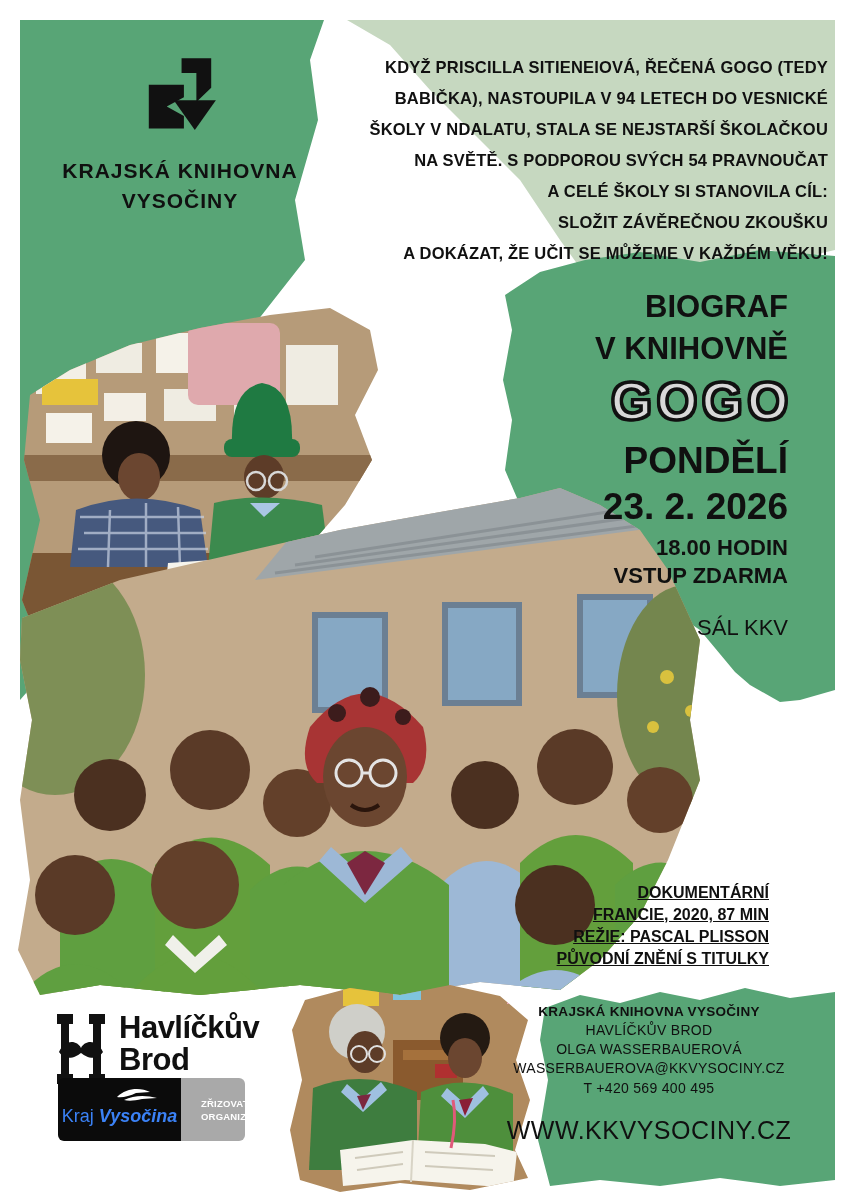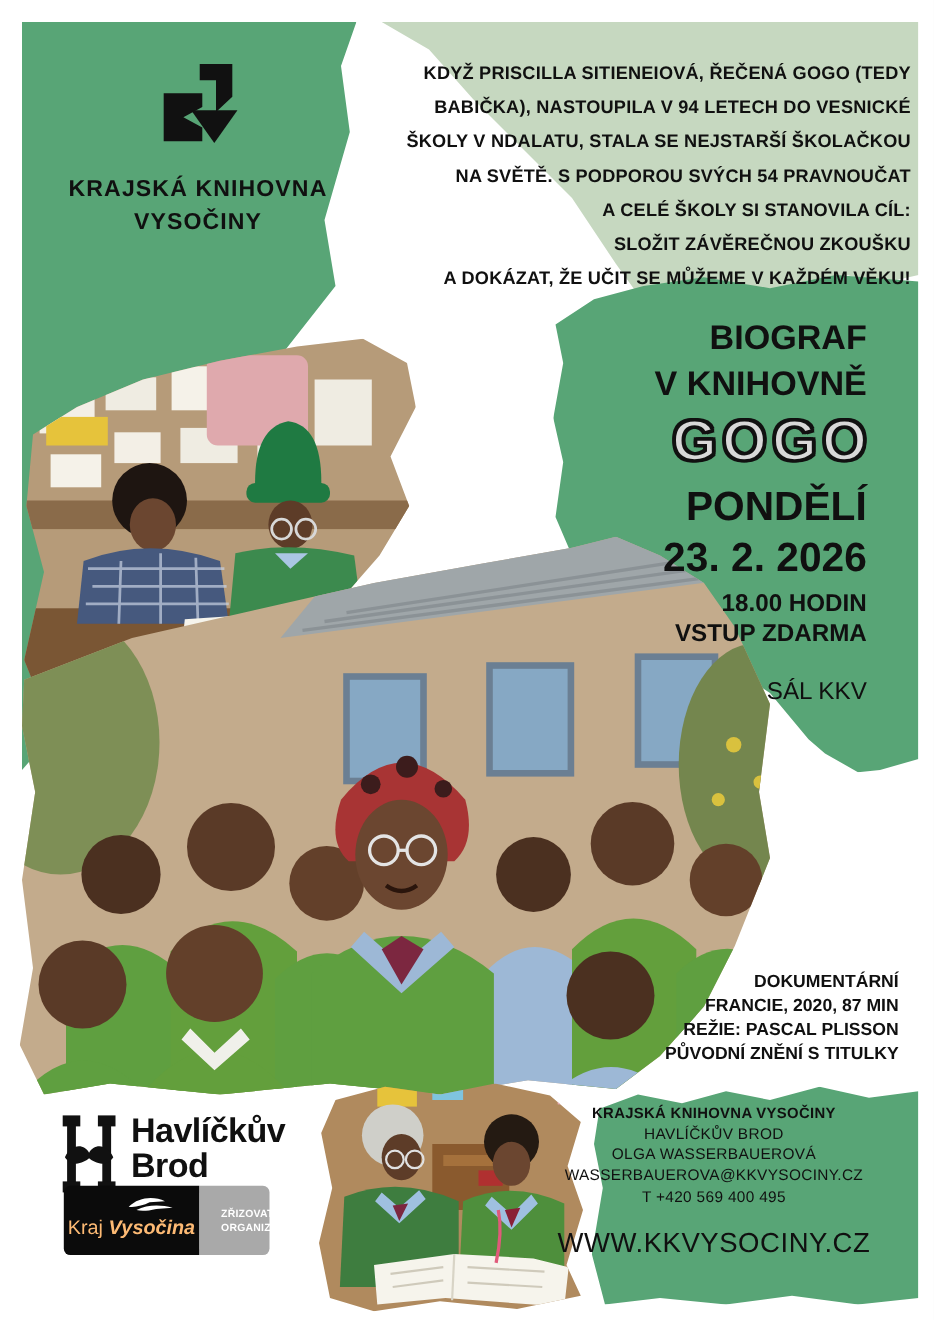--- a/index.html
+++ b/index.html
@@ -56,33 +56,33 @@
   .event .title{
     font-size:52px;font-weight:800;letter-spacing:5px;margin-right:-5px;line-height:62px;
     color:var(--gogo-fill);
     -webkit-text-stroke:2.5px #111;
     text-shadow:-2px -2px 0 #111,2px -2px 0 #111,-2px 2px 0 #111,2px 2px 0 #111,-2px 0 0 #111,2px 0 0 #111,0 -2px 0 #111,0 2px 0 #111;
     margin-bottom:6px;}
   .event .day,.event .date{font-size:37px;font-weight:bold;line-height:46px;}
   .event .time{margin-top:4px;font-size:22px;font-weight:bold;line-height:28px;}
   .event .admission{font-size:22px;font-weight:bold;line-height:28px;}
   .event .venue{margin-top:24px;font-size:22px;font-weight:normal;line-height:28px;}
-  .film{left:524px;top:882px;width:293px;text-align:right;font-size:16px;font-weight:bold;line-height:22px;}
+  .film{left:476px;top:882px;width:293px;text-align:right;font-size:16px;font-weight:bold;line-height:22px;text-decoration:underline;}
   .contact{left:505px;top:1002px;width:288px;text-align:center;}
   .contact .org{font-size:13.5px;font-weight:bold;line-height:19px;letter-spacing:.3px;}
   .contact .line{font-size:14px;font-weight:normal;line-height:19.2px;letter-spacing:.3px;}
   .contact .website{margin-top:18px;font-size:25px;font-weight:normal;letter-spacing:.5px;}
   
   .hb-logo{left:55px;top:1012px;display:flex;gap:12px;align-items:flex-start;}
   .hb-logo .hb-icon{width:52px;height:74px;}
   .hb-logo .hb-name{font-size:31px;font-weight:bold;line-height:32px;letter-spacing:-0.5px;}
   .kv-logo{left:58px;top:1078px;display:flex;height:63px;}
   .kv-black{width:123px;height:63px;background:#0b0b0b;border-radius:6px 0 0 6px;position:relative;color:#fff;}
   .kv-black .kv-bird{position:absolute;left:58px;top:9px;width:42px;height:14px;}
-  .kv-black .kv-name{position:absolute;left:0;right:0;top:28px;text-align:center;font-size:18px;color:#fdba74;}
+  .kv-black .kv-name{position:absolute;left:0;right:0;top:28px;text-align:center;font-size:18px;color:#3b82f6;}
   .kv-black .kv-name .light{font-weight:normal;}
   .kv-black .kv-name .bold{font-weight:bold;font-style:italic;}
   .kv-gray{width:64px;height:63px;background:var(--gray-badge);border-radius:0 6px 6px 0;color:#fff;
     display:flex;flex-direction:column;justify-content:center;padding-left:20px;font-size:9.5px;font-weight:bold;line-height:13px;letter-spacing:.2px;}
 </style>
 </head>
 <body>
 
 <div class="poster">
 

